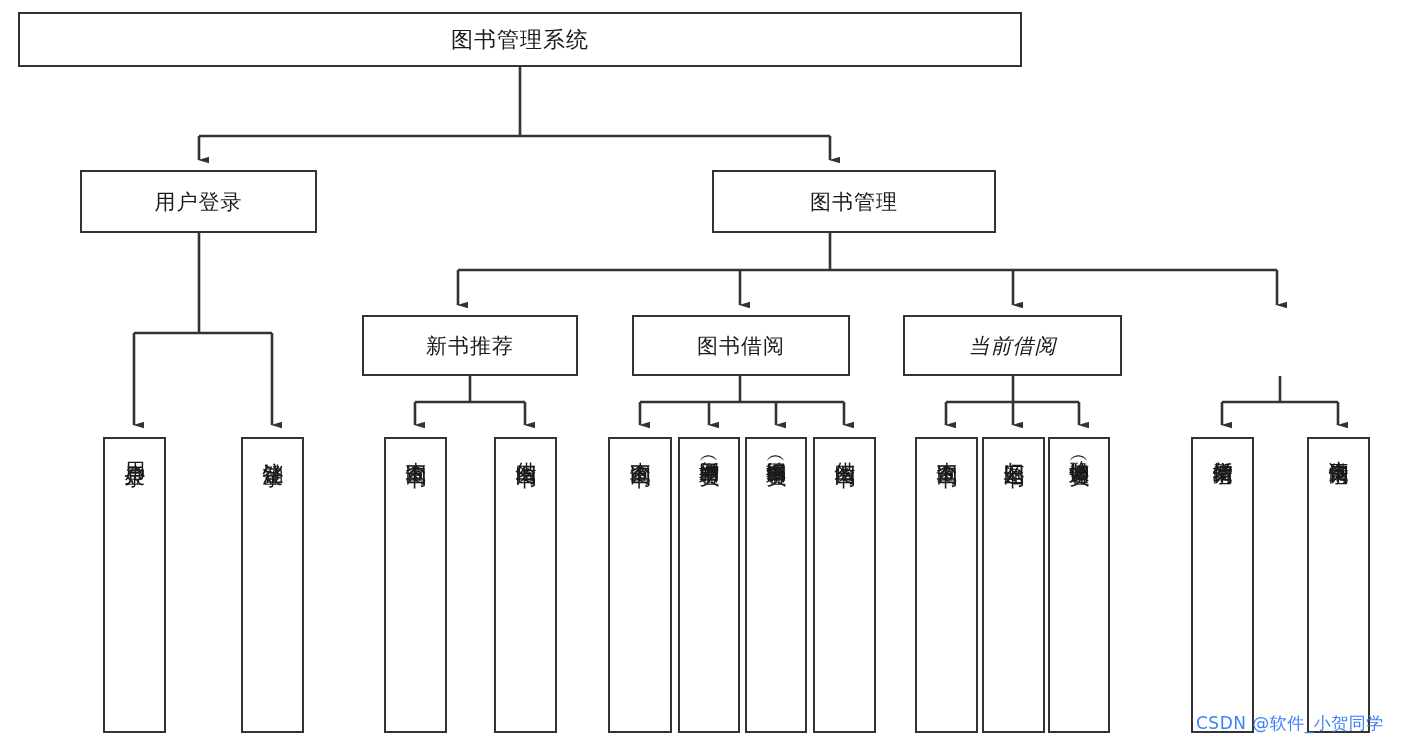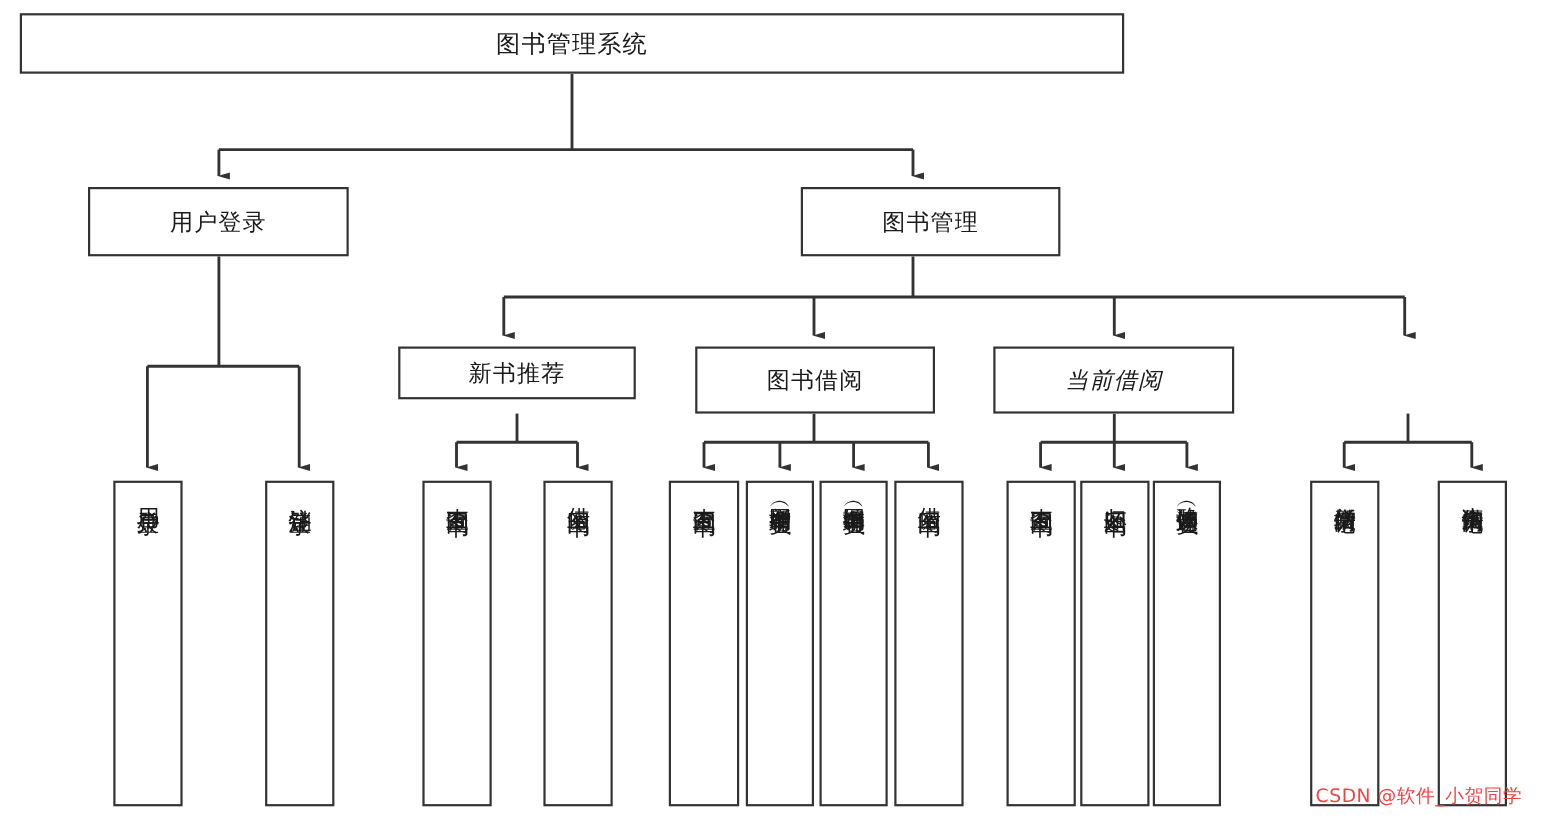--- a/index.html
+++ b/index.html
@@ -11,21 +11,21 @@
         border:2.5px solid #333333;display:flex;align-items:center;
         justify-content:center;color:#1a1a1a;}
   .node.h{font-size:21px;letter-spacing:1px;}
   .node.root{font-size:22px;letter-spacing:1px;}
   .node.leaf{align-items:flex-start;justify-content:center;padding-top:6px;}
   .vtext{writing-mode:vertical-rl;text-orientation:upright;
          font-size:21px;line-height:1.18;letter-spacing:2px;
          white-space:nowrap;display:block;}
   .vtext.long{letter-spacing:1px;font-size:20px;}
   #watermark{position:absolute;left:1196px;top:712px;font-size:17px;
-             color:#ef4444;white-space:nowrap;letter-spacing:0.5px;}
+             color:#3b82f6;white-space:nowrap;letter-spacing:0.5px;}
 </style>
 </head>
 <body>
 
 <div id="diagram">
 
   <svg class="wires" viewBox="0 0 1405 747" xmlns="http://www.w3.org/2000/svg">
     <defs>
       <marker id="arw" markerWidth="10" markerHeight="12" refX="3.2" refY="10" orient="auto" markerUnits="userSpaceOnUse">
         <path d="M0,0 L6.4,0 L3.2,11 Z" fill="#333333"></path>
@@ -71,23 +71,23 @@
       <path d="M1280,376 L1280,402"></path>
       <path d="M1222,402 L1338,402"></path>
       <path d="M1222,402 L1222,425" marker-end="url(#arw)"></path>
       <path d="M1338,402 L1338,425" marker-end="url(#arw)"></path>
     </g>
   </svg>
 
   <div class="node root" style="left:18px;top:12px;width:1004px;height:55px;">图书管理系统</div>
 
   <div class="node h" style="left:80px;top:170px;width:237px;height:63px;">用户登录</div>
-  <div class="node h" style="left:712px;top:170px;width:236px;height:63px;margin-left:16px;">图书管理</div>
+  <div class="node h" style="left:712px;top:170px;width:284px;height:63px;">图书管理</div>
 
-  <div class="node h" style="left:362px;top:315px;width:216px;height:48px;">新书推荐</div>
+  <div class="node h" style="left:362px;top:315px;width:216px;height:61px;">新书推荐</div>
   <div class="node h" style="left:632px;top:315px;width:218px;height:61px;">图书借阅</div>
   <div class="node h" style="left:903px;top:315px;width:219px;height:61px;font-style:italic;">当前借阅</div>
 
   <div class="node leaf" style="left:103px;top:437px;width:63px;height:296px;">
     <span class="vtext">用户登录</span>
   </div>
   <div class="node leaf" style="left:241px;top:437px;width:63px;height:296px;">
     <span class="vtext">注销登录</span>
   </div>
 

